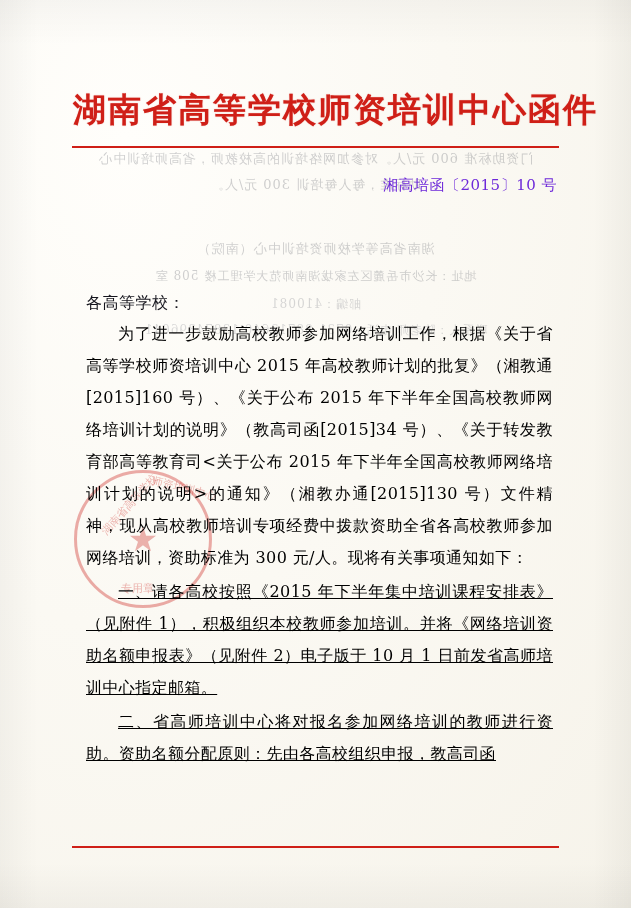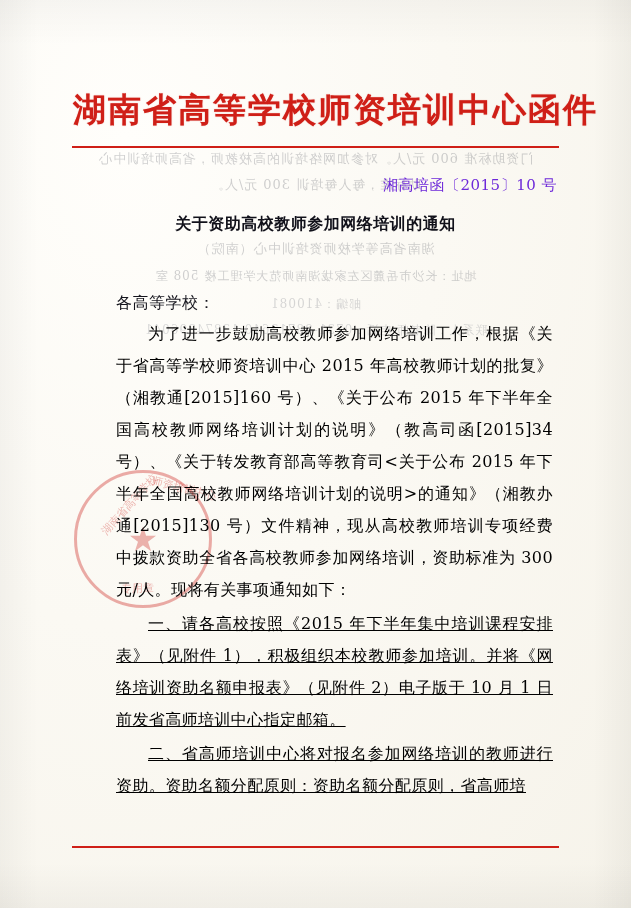--- a/index.html
+++ b/index.html
@@ -109,21 +109,20 @@
     color: #11111a;
     letter-spacing: 0.5px;
   }
 
   
   .body {
     position: absolute;
     top: 288px;
     left: 86px;
     right: 78px;
-    margin-left: 30px;
   }
   .salutation {
     font-size: 16px;
     color: #14141c;
     line-height: 1.9;
     letter-spacing: 0.5px;
   }
   .para {
     font-size: 16px;
     color: #000000;
@@ -190,31 +189,30 @@
 
   <div class="bleed b1">门资助标准 600 元/人。对参加网络培训的高校教师，省高师培训中心</div>
   <div class="bleed b2">助标准，每人每培训 300 元/人。</div>
   <div class="bleed b3">湖南省高等学校师资培训中心（南院）</div>
   <div class="bleed b4">地址：长沙市岳麓区左家垅湖南师范大学理工楼 508 室</div>
   <div class="bleed b5">邮编：410081</div>
   <div class="bleed b6">联系人：陈老师  电话：0731-88712640  13874396041</div>
 
   <div class="doc-number">湘高培函〔2015〕10 号</div>
 
-  <div class="subject">关于资助高校教师参加网络培训的通知</div>
 
   <div class="seal">
     <div class="star">★</div>
     <div class="seal-text">
       <span class="st1">湖南省高等学校</span>
       <span class="st3">师资培训中心</span>
       <span class="st5">专用章</span>
     </div>
   </div>
 
   <div class="body">
     <div class="salutation">各高等学校：</div>
     <p class="para">为了进一步鼓励高校教师参加网络培训工作，根据《关于省高等学校师资培训中心 2015 年高校教师计划的批复》（湘教通[2015]160 号）、《关于公布 2015 年下半年全国高校教师网络培训计划的说明》（教高司函[2015]34 号）、《关于转发教育部高等教育司&lt;关于公布 2015 年下半年全国高校教师网络培训计划的说明&gt;的通知》（湘教办通[2015]130 号）文件精神，现从高校教师培训专项经费中拨款资助全省各高校教师参加网络培训，资助标准为 300 元/人。现将有关事项通知如下：</p>
     <p class="para">一、请各高校按照《2015 年下半年集中培训课程安排表》（见附件 1），积极组织本校教师参加培训。并将《网络培训资助名额申报表》（见附件 2）电子版于 10 月 1 日前发省高师培训中心指定邮箱。</p>
-    <p class="para">二、省高师培训中心将对报名参加网络培训的教师进行资助。资助名额分配原则：资助名额分配原则，省高师培</p>
+    <p class="para">二、省高师培训中心将对报名参加网络培训的教师进行资助。资助名额分配原则：先由各高校组织申报，教高司函</p>
   </div>
 
 </div>
 
 </body></html>

